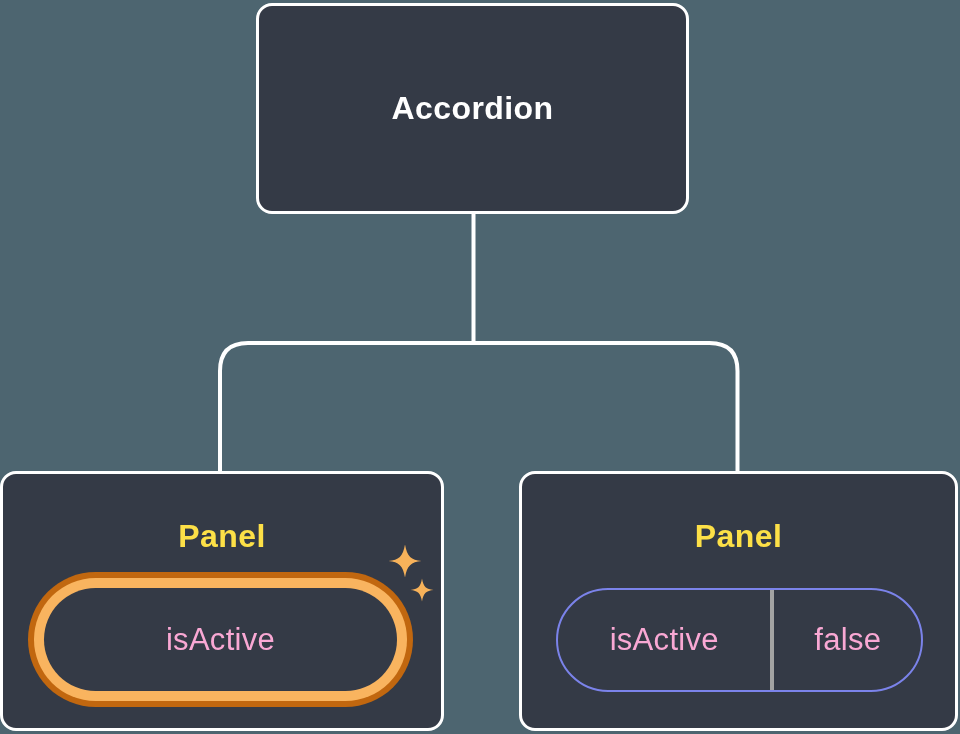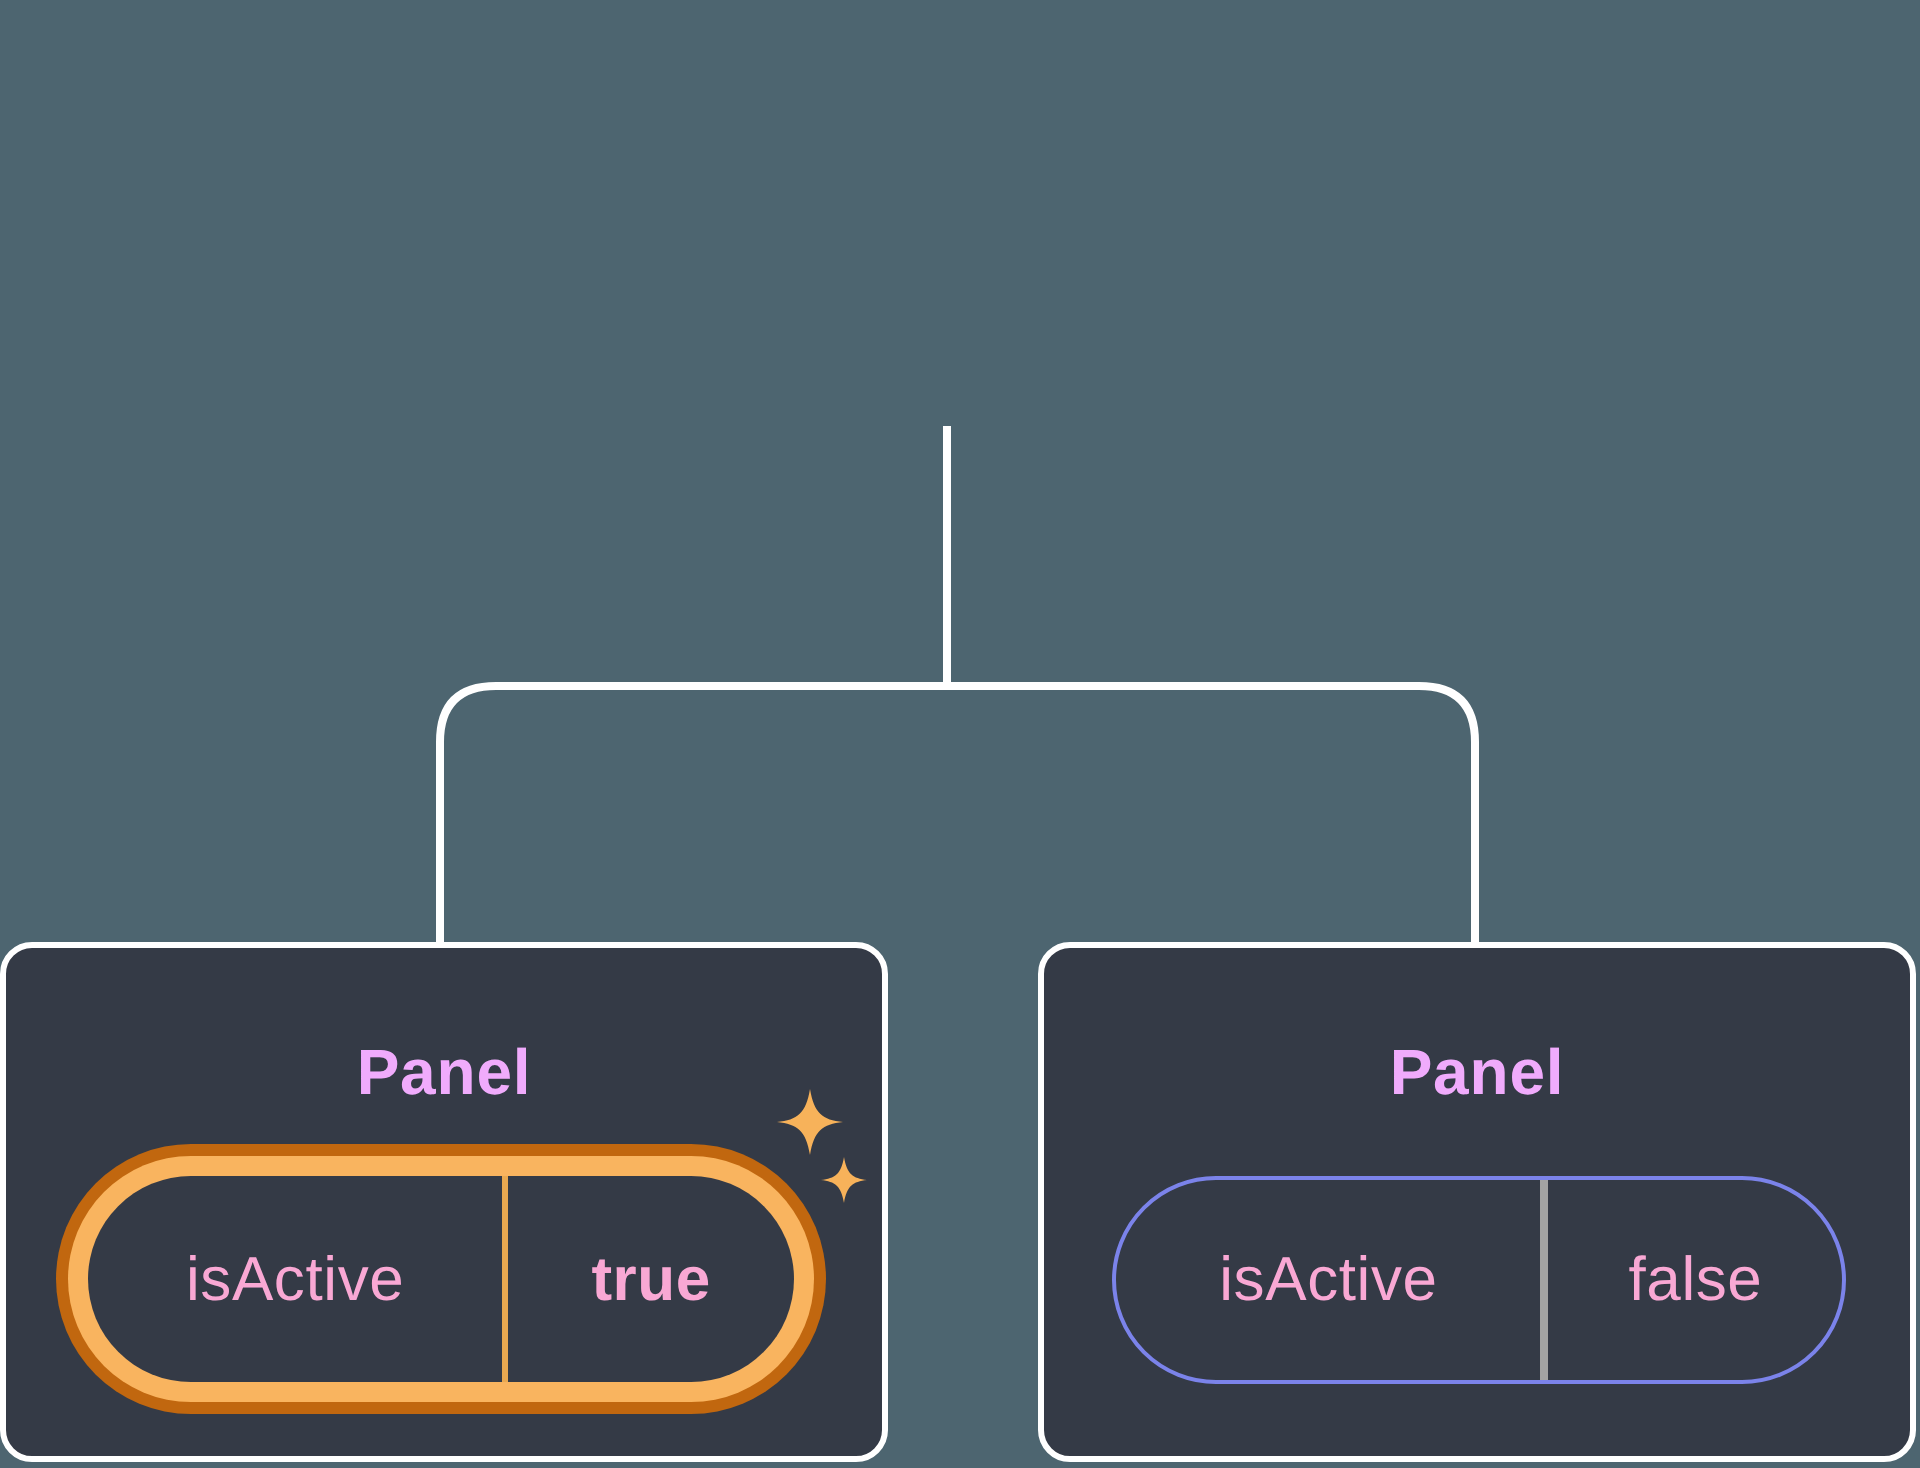--- a/index.html
+++ b/index.html
@@ -32,21 +32,21 @@
     font-weight: 600;
     letter-spacing: 0.4px;
   }
   .node-panel-left  { left: 0px;   top: 471px; width: 444px; height: 260px; }
   .node-panel-right { left: 519px; top: 471px; width: 439px; height: 260px; }
 
   .panel-title {
     position: absolute;
     left: 0; top: 44px; width: 100%;
     text-align: center;
-    color: #f0abfc;
+    color: #fde047;
     font-size: 32px;
     font-weight: 600;
     letter-spacing: 0.4px;
   }
 
   
   .connectors {
     position: absolute;
     left: 0; top: 0;
     width: 960px; height: 734px;
@@ -110,33 +110,35 @@
     left: 375px; top: 535px;
     width: 62px; height: 70px;
     pointer-events: none;
   }
 </style>
 </head>
 <body>
 
 <div class="canvas">
 
+  <div class="node node-root">
+    <span class="node-label">Accordion</span>
+  </div>
 
   <svg class="connectors" viewBox="0 0 960 734" xmlns="http://www.w3.org/2000/svg">
     <path d="M473.5 213 L473.5 343" stroke="#FFFFFF" stroke-width="4" fill="none"></path>
     <path d="M220 473 L220 371 Q220 343 248 343 L709.5 343 Q737.5 343 737.5 371 L737.5 473" stroke="#FFFFFF" stroke-width="4" fill="none"></path>
   </svg>
 
   <div class="node node-panel-left">
     <div class="panel-title">Panel</div>
     <div class="ring-outer">
       <div class="ring-inner">
         <div class="pill-core">
           <span class="pill-cell pill-cell-name">isActive</span>
-          <span class="pill-cell pill-cell-value">true</span>
         </div>
       </div>
     </div>
   </div>
 
   <svg class="sparkles" viewBox="0 0 62 70" xmlns="http://www.w3.org/2000/svg">
     <path fill="#F7B25A" d="M30 9.5 C32 21.5, 36.2 25, 46.5 26 C36.2 27, 32 30.5, 30 42.5 C28 30.5, 23.8 27, 13.5 26 C23.8 25, 28 21.5, 30 9.5 Z"></path>
     <path fill="#F7B25A" d="M47 43.5 C48.4 52, 51.4 54.2, 58.5 55 C51.4 55.8, 48.4 58, 47 66.5 C45.6 58, 42.6 55.8, 35.5 55 C42.6 54.2, 45.6 52, 47 43.5 Z"></path>
   </svg>
 

